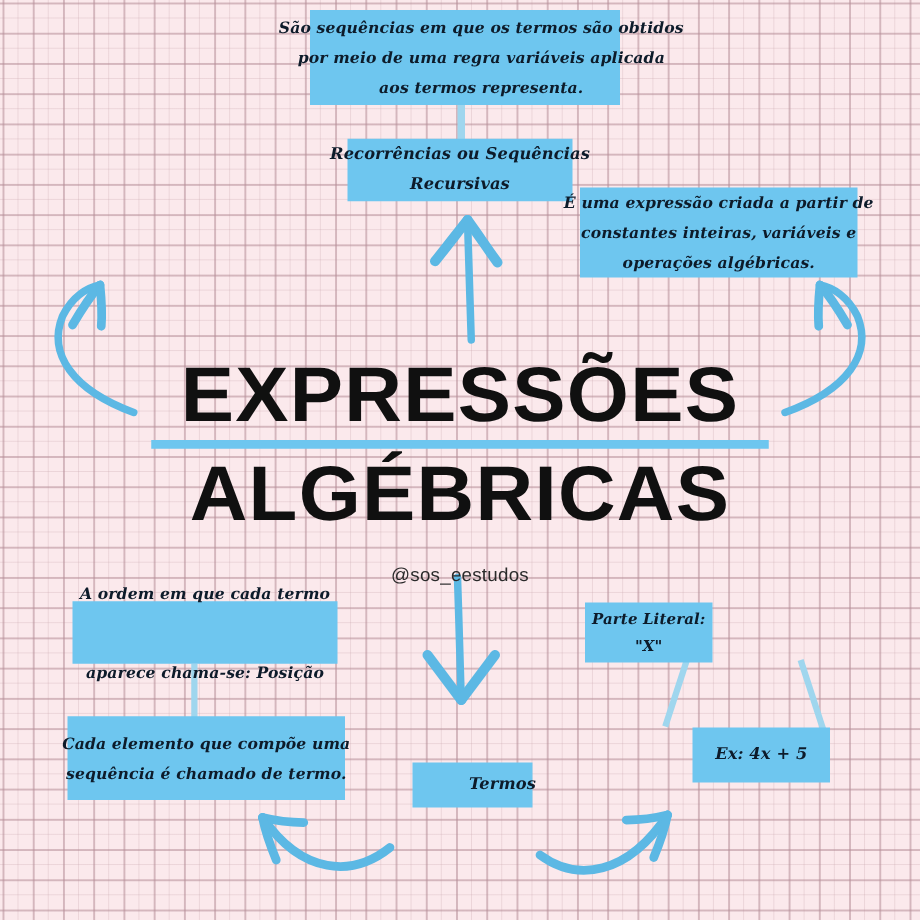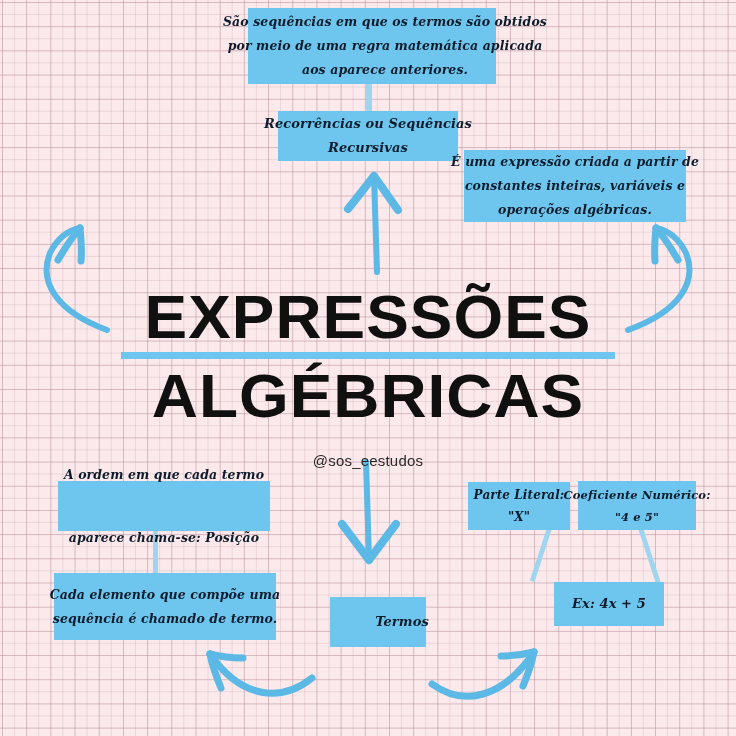--- a/index.html
+++ b/index.html
@@ -49,21 +49,21 @@
     display: block;
     white-space: nowrap;
   }
   
   #box-def-recorrencias { left: 248px; top: 8px;  width: 248px; height: 76px; font-size: 12.5px; line-height: 24px; padding-left: 26px; }
   #box-recorrencias     { left: 278px; top: 111px; width: 180px; height: 50px; font-size: 13px;   line-height: 24px; }
   #box-letra            { left: 75px;  top: 149px; width: 196px; height: 72px; font-size: 12.5px; line-height: 24px; }
   #box-expressao        { left: 464px; top: 150px; width: 222px; height: 72px; font-size: 12.5px; line-height: 24px; }
   #box-ordem            { left: 58px;  top: 481px; width: 212px; height: 50px; font-size: 12.5px; line-height: 24px; gap: 39px; }
   #box-elemento         { left: 54px;  top: 573px; width: 222px; height: 67px; font-size: 12.5px; line-height: 24px; }
-  #box-termos           { left: 330px; top: 597px; width: 96px;  height: 50px; font-size: 13px;   line-height: 20px; padding-left: 48px; }
+  #box-termos           { left: 330px; top: 610px; width: 96px;  height: 36px; font-size: 13px;   line-height: 20px; padding-left: 48px; }
   #box-parte-literal    { left: 468px; top: 482px; width: 102px; height: 48px; font-size: 12px;   line-height: 22px; }
   #box-coeficiente      { left: 578px; top: 481px; width: 118px; height: 49px; font-size: 11.5px; line-height: 22px; }
   #box-exemplo          { left: 554px; top: 582px; width: 110px; height: 44px; font-size: 13px;   line-height: 20px; }
 
   #title-block {
     position: absolute;
     left: 0;
     top: 286px;
     width: 736px;
     text-align: center;
@@ -141,22 +141,22 @@
     </g>
   </svg>
 
   <div class="connector" style="left:366px; top:84px; width:6px; height:28px;"></div>
   <div class="connector" style="left:153px; top:531px; width:5px; height:43px;"></div>
   <div class="connector" style="left:547px; top:528px; width:5px; height:56px; transform: rotate(18deg); transform-origin: top center;"></div>
   <div class="connector" style="left:638px; top:528px; width:5px; height:58px; transform: rotate(-18deg); transform-origin: top center;"></div>
 
   <div class="box" id="box-def-recorrencias">
     <span class="line">São sequências em que os termos são obtidos</span>
-    <span class="line">por meio de uma regra matemática aplicada</span>
-    <span class="line">aos aparece anteriores.</span>
+    <span class="line">por meio de uma regra variáveis aplicada</span>
+    <span class="line">aos termos representa.</span>
   </div>
 
   <div class="box" id="box-recorrencias">
     <span class="line">Recorrências ou Sequências</span>
     <span class="line">Recursivas</span>
   </div>
 
 
   <div class="box" id="box-expressao">
     <span class="line">É uma expressão criada a partir de</span>
@@ -176,24 +176,20 @@
 
   <div class="box" id="box-termos">
     <span class="line">Termos</span>
   </div>
 
   <div class="box" id="box-parte-literal">
     <span class="line">Parte Literal:</span>
     <span class="line">"X"</span>
   </div>
 
-  <div class="box" id="box-coeficiente">
-    <span class="line">Coeficiente Numérico:</span>
-    <span class="line">"4 e 5"</span>
-  </div>
 
   <div class="box" id="box-exemplo">
     <span class="line">Ex: 4x + 5</span>
   </div>
 
   <div id="title-block">
     <div class="title-line">EXPRESSÕES</div>
     <div id="title-rule"></div>
     <div class="title-line">ALGÉBRICAS</div>
     <div id="handle">@sos_eestudos</div>

